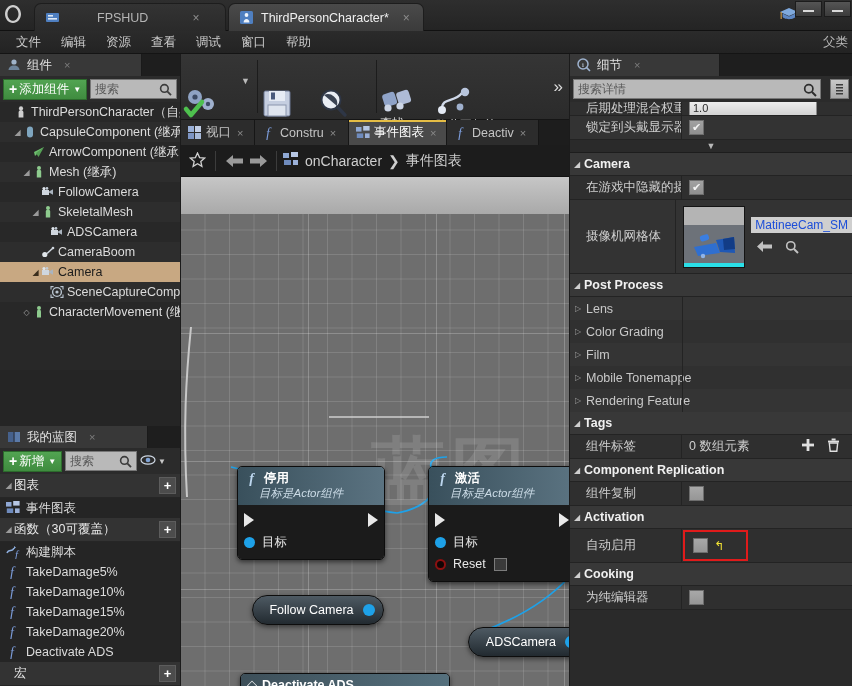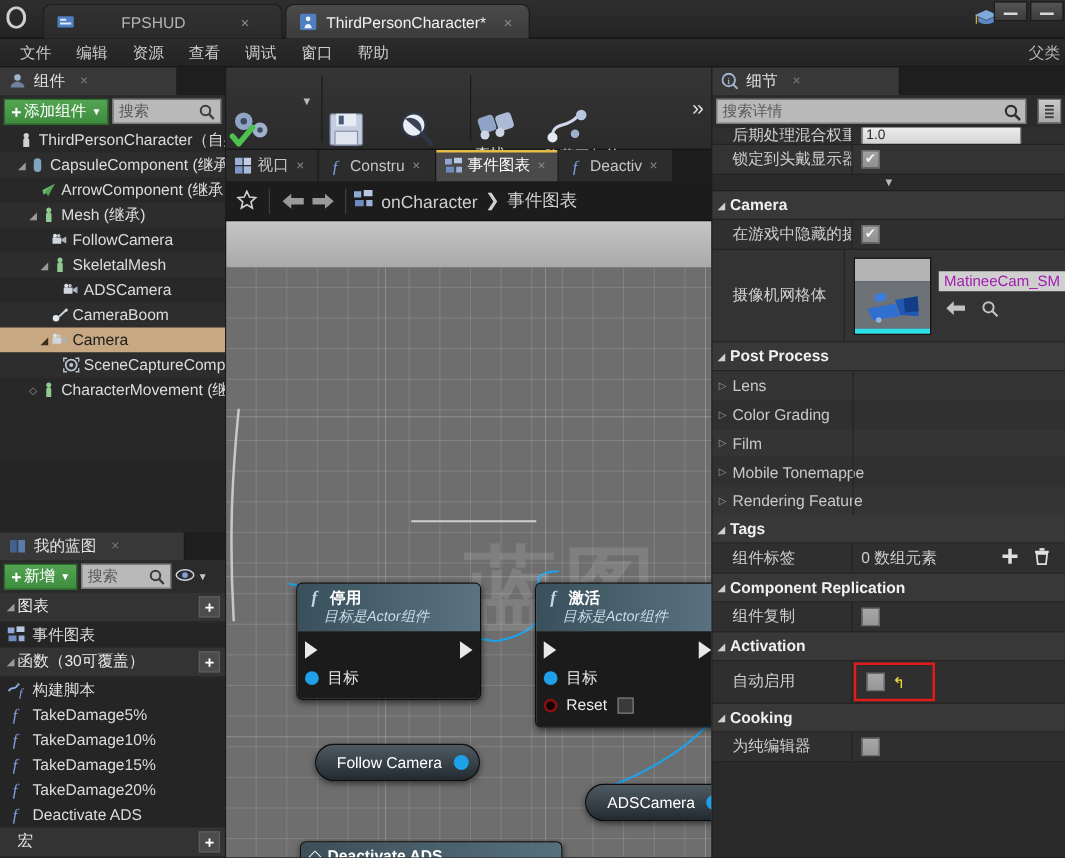--- a/index.html
+++ b/index.html
@@ -232,21 +232,21 @@
         display:flex;align-items:center;justify-content:center; color:#fff; font-size:12px; line-height:1;}
   .chk.unchecked{ background:linear-gradient(#a8a8a8,#969696); }
   .sub-row{ height:23px; display:flex; align-items:center; font-size:12.5px; color:#c9c9c9;}
   .sub-row .sarr{ width:16px; text-align:center; font-size:8px; color:#9a9a9a;}
   #collapse-strip{ height:13px; background:#2a2a2a; display:flex;align-items:center;justify-content:center;
                    border-bottom:1px solid #1d1d1d;}
   #mesh-thumb{ width:62px;height:62px; border:1px solid #141414; position:relative; overflow:hidden; flex:none;}
   #mesh-thumb .sky{ position:absolute;left:0;top:0;width:100%;height:30%;background:#b4b4b4;}
   #mesh-thumb .grnd{ position:absolute;left:0;top:30%;width:100%;height:70%;background:#6d7279;}
   #mesh-thumb .bar{ position:absolute;left:0;bottom:0;width:100%;height:4px;background:#2adfe8;}
-  #mesh-name{ background:#cfcfcf; color:#a21caf; font-size:12px; padding:1px 4px; white-space:nowrap;}
+  #mesh-name{ background:#cfcfcf; color:#1d4ed8; font-size:12px; padding:1px 4px; white-space:nowrap;}
   .hl-box{ position:absolute; border:2px solid #e01b1b; }
   .red-arrow{ color:#f2e234; font-size:12px; margin-left:6px;}
 </style>
 </head>
 <body>
 
 <div id="titlebar">
   <div id="ue-logo">
     <svg width="16" height="18" viewBox="0 0 16 18">
         <path d="M8 0C3.6 0 0 4 0 9s3.6 9 8 9 8-4 8-9-3.6-9-8-9zm0 2.2c3 0 5.5 3 5.5 6.8S11 15.8 8 15.8 2.5 12.8 2.5 9 5 2.2 8 2.2z" fill="#cfcfcf"></path>

